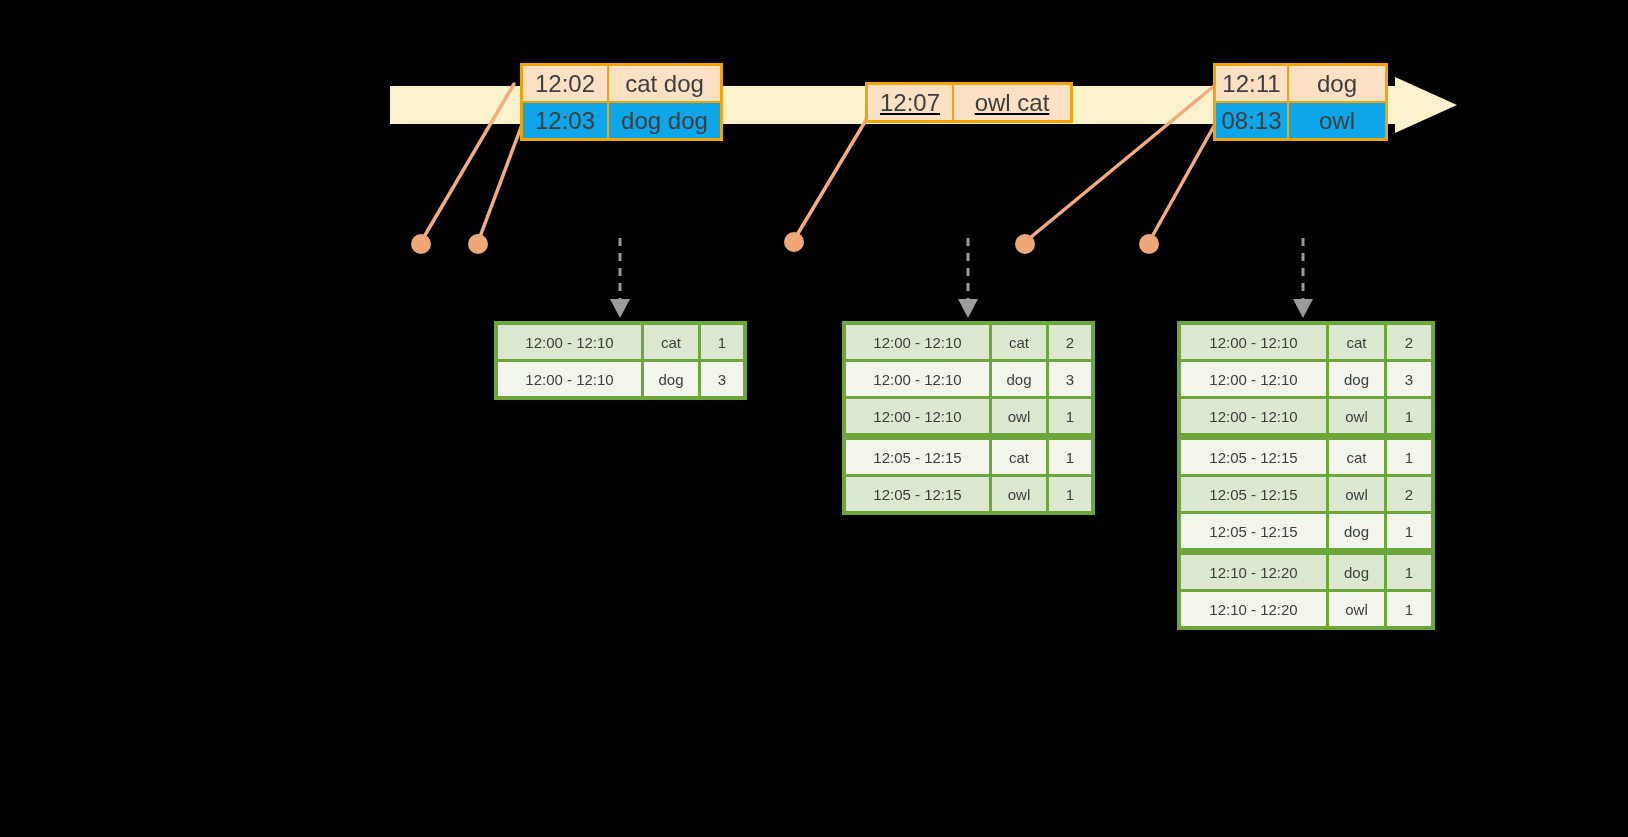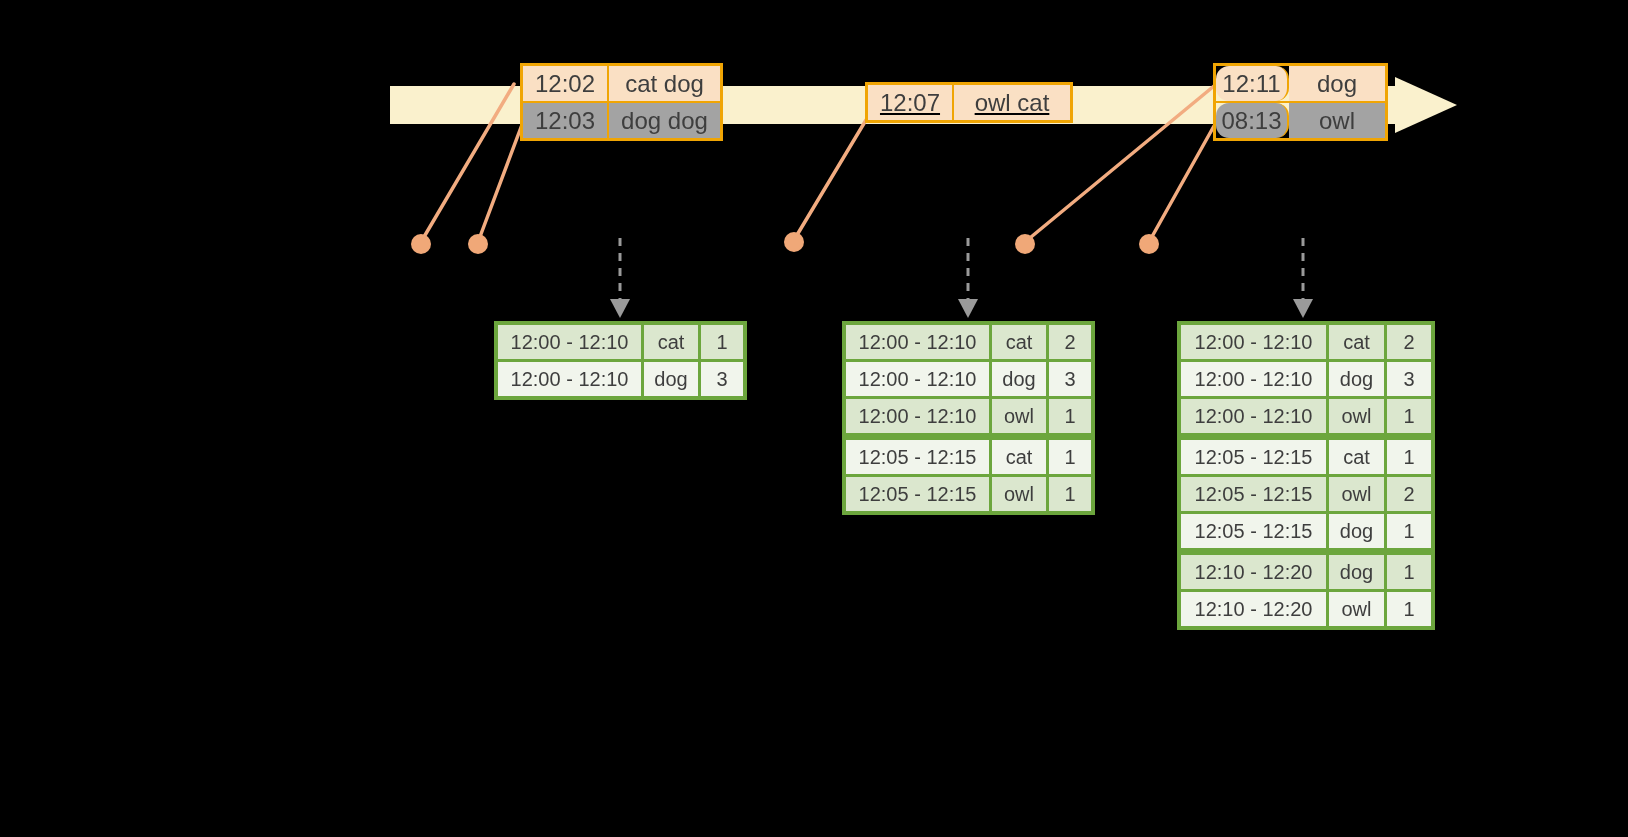--- a/index.html
+++ b/index.html
@@ -28,40 +28,40 @@
   .et .row { display: flex; height: 35px; }
   .et .row + .row { border-top: 2px solid #F0A504; }
   .et .cell {
     display: flex; align-items: center; justify-content: center;
     font-size: 24px; color: #3E3E3E; white-space: nowrap;
     box-sizing: border-box;
   }
   .et .time { border-right: 2px solid #F0A504; }
   .et .word { flex: 1; }
   .et .dark  { background: #FAE0C4; }
-  .et .light { background: #a3a3a3; }
+  .et .light { background: #0ea5e9; }
   .et1 { left: 520px;  top: 63px; width: 203px; }
   .et1 .time { width: 86px; }
   .et2 { left: 865px;  top: 82px; width: 208px; text-decoration: underline; }
   .et2 .time { width: 86px; }
   .et3 { left: 1213px; top: 63px; width: 175px; }
-  .et3 .time { width: 73px; border-radius: 13px; }
+  .et3 .time { width: 73px; }
   
   .gt {
     position: absolute;
     border: 4px solid #6CA63D;
     box-sizing: border-box;
     z-index: 2;
   }
   .gt .row { display: flex; height: 34px; }
   .gt .row + .row { border-top: 3px solid #6CA63D; }
   .gt .row.group-start { border-top-width: 7px; }
   .gt .cell {
     display: flex; align-items: center; justify-content: center;
-    font-size: 20px; color: #3E3E3E; white-space: nowrap;
+    font-size: 15px; color: #3E3E3E; white-space: nowrap;
     box-sizing: border-box;
     text-align: center;
   }
   .gt .win, .gt .animal { border-right: 3px solid #6CA63D; }
   .gt .cnt { flex: 1; }
   .gt .dark  { background: #DBE7CE; }
   .gt .light { background: #F1F5EC; }
   .gt1 { left: 494px;  top: 321px; width: 253px; }
   .gt1 .win { width: 146px; } .gt1 .animal { width: 57px; }
   .gt2 { left: 842px;  top: 321px; width: 253px; }

